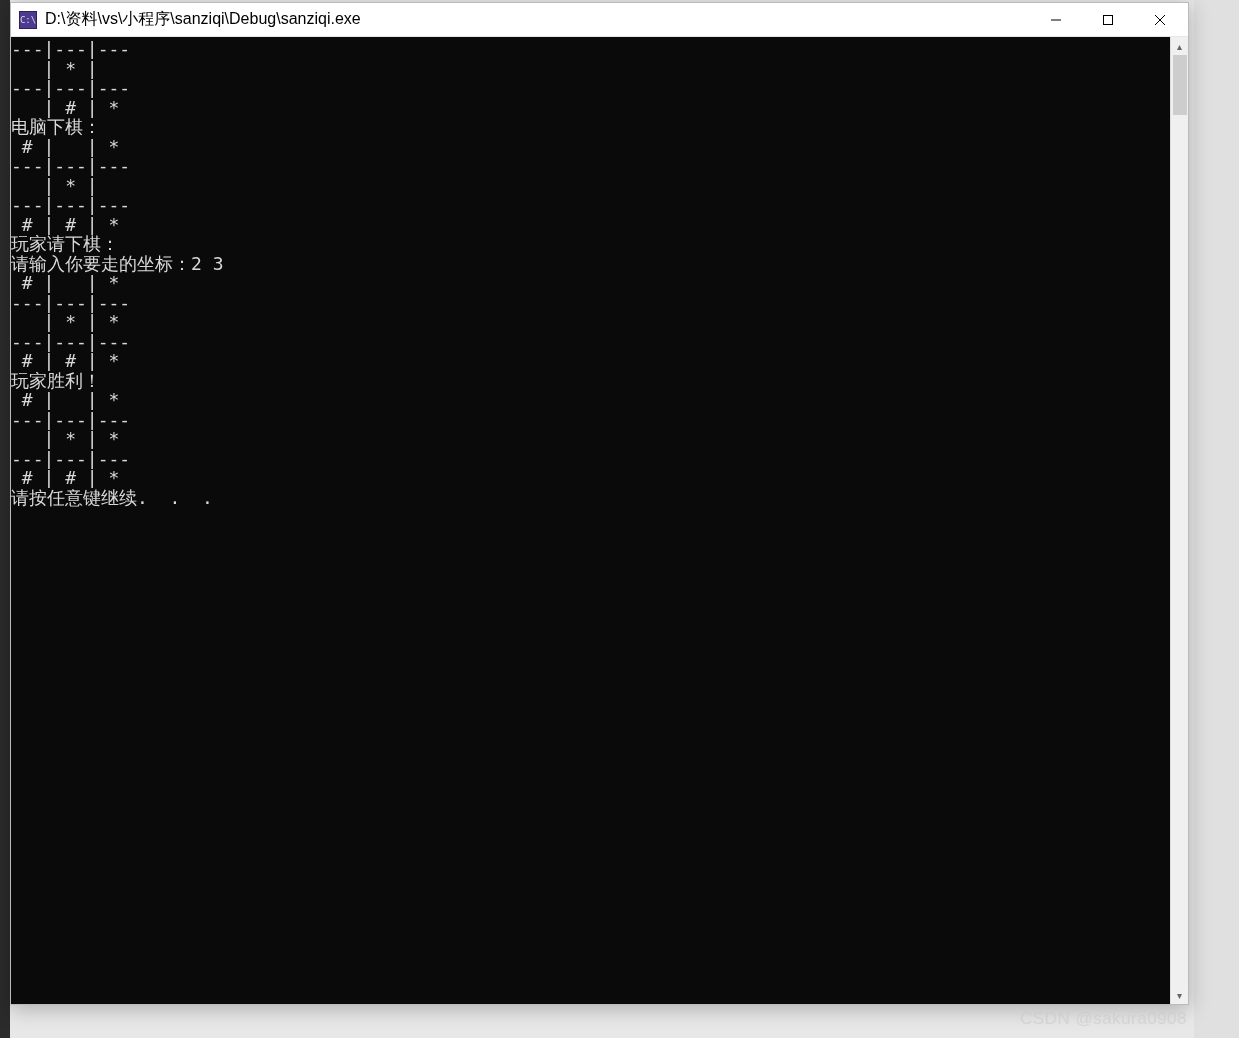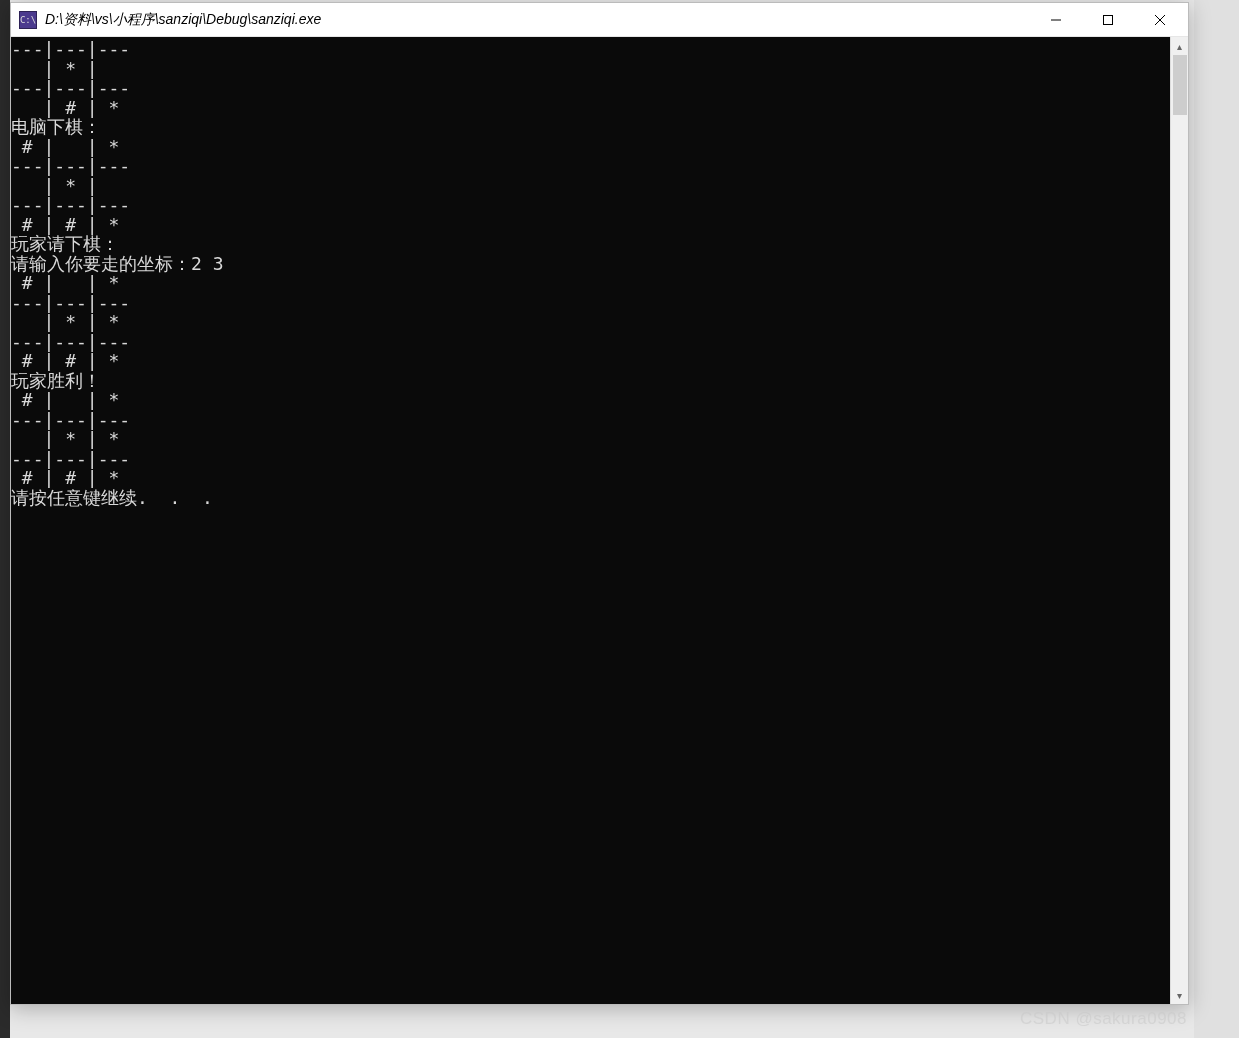--- a/index.html
+++ b/index.html
@@ -53,25 +53,24 @@
       margin-right: 8px;
       display: flex;
       align-items: center;
       justify-content: center;
       font-size: 9px;
       color: #ddd;
       font-family: Consolas, monospace;
     }
     .titlebar-text {
       flex: 1;
-      font-size: 14px;
+      font-size: 16px;
       color: #000;
       white-space: nowrap;
       overflow: hidden;
-      font-style: italic;
     }
     .titlebar-controls {
       display: flex;
       height: 100%;
     }
     .tb-btn {
       width: 52px;
       height: 100%;
       display: flex;
       align-items: center;

